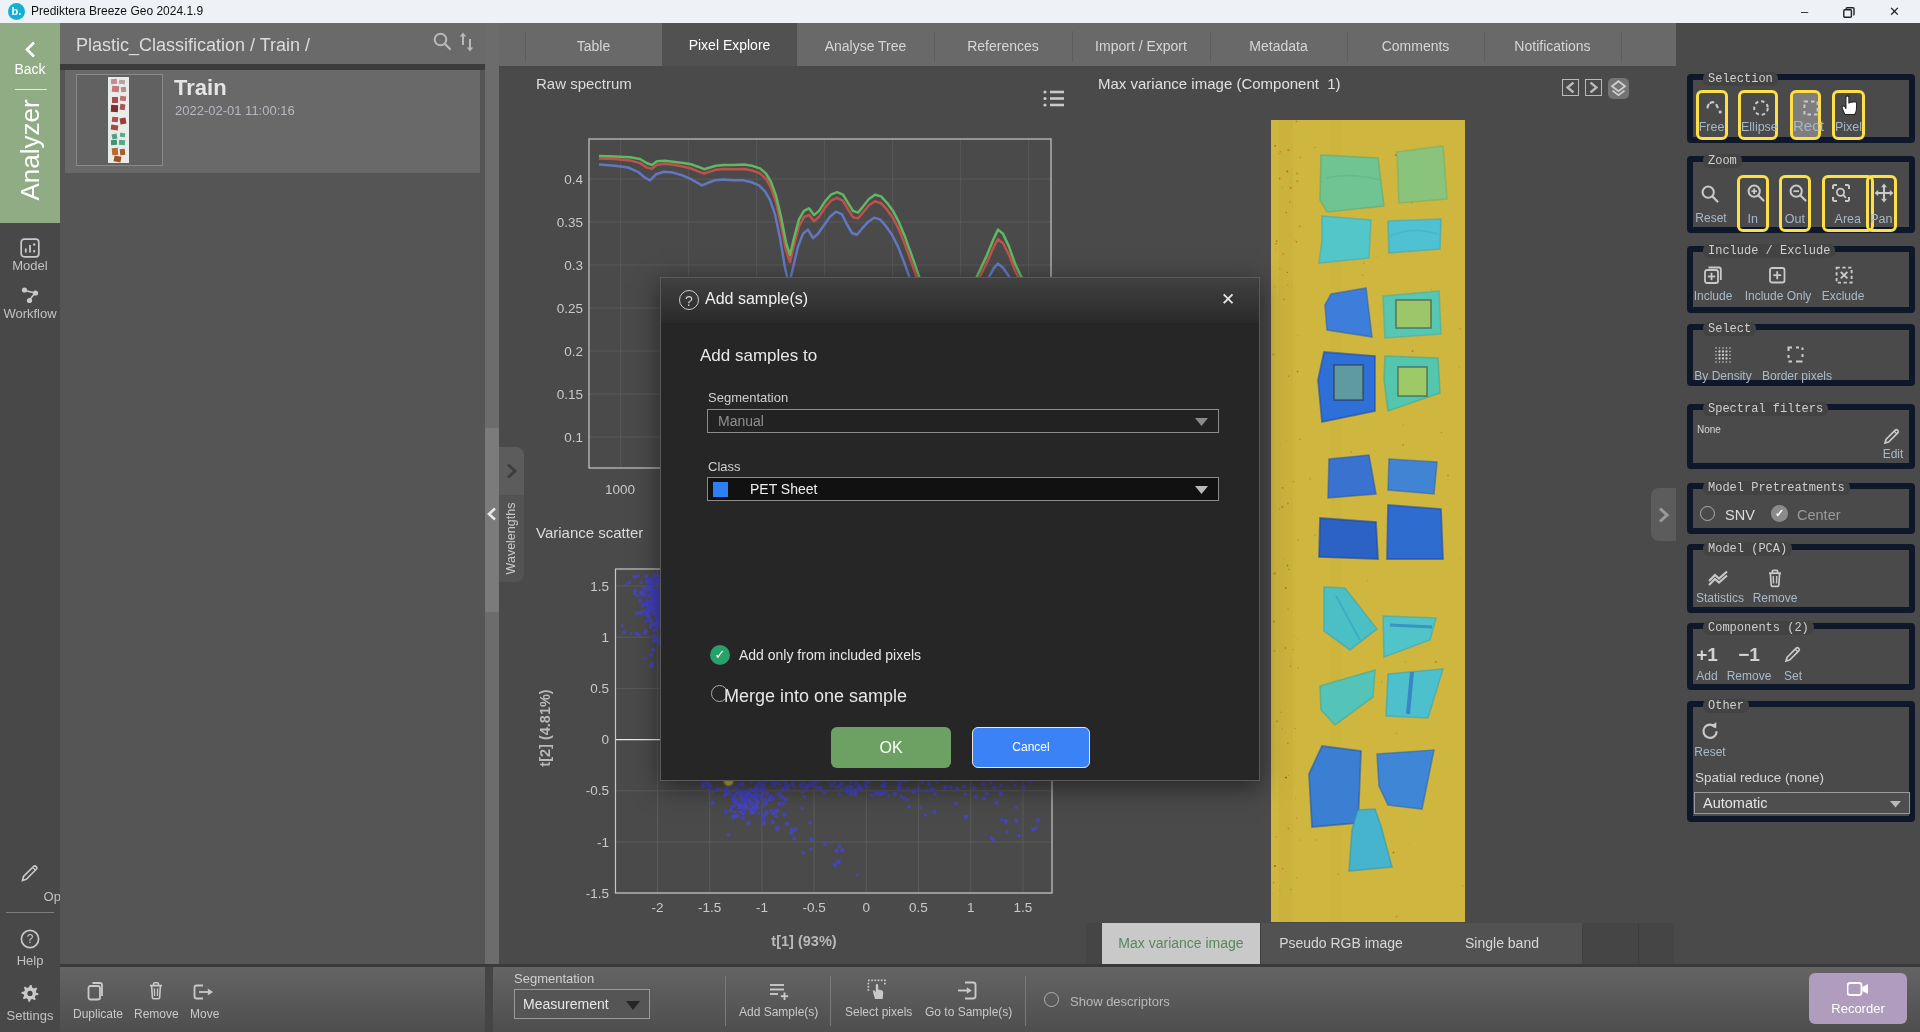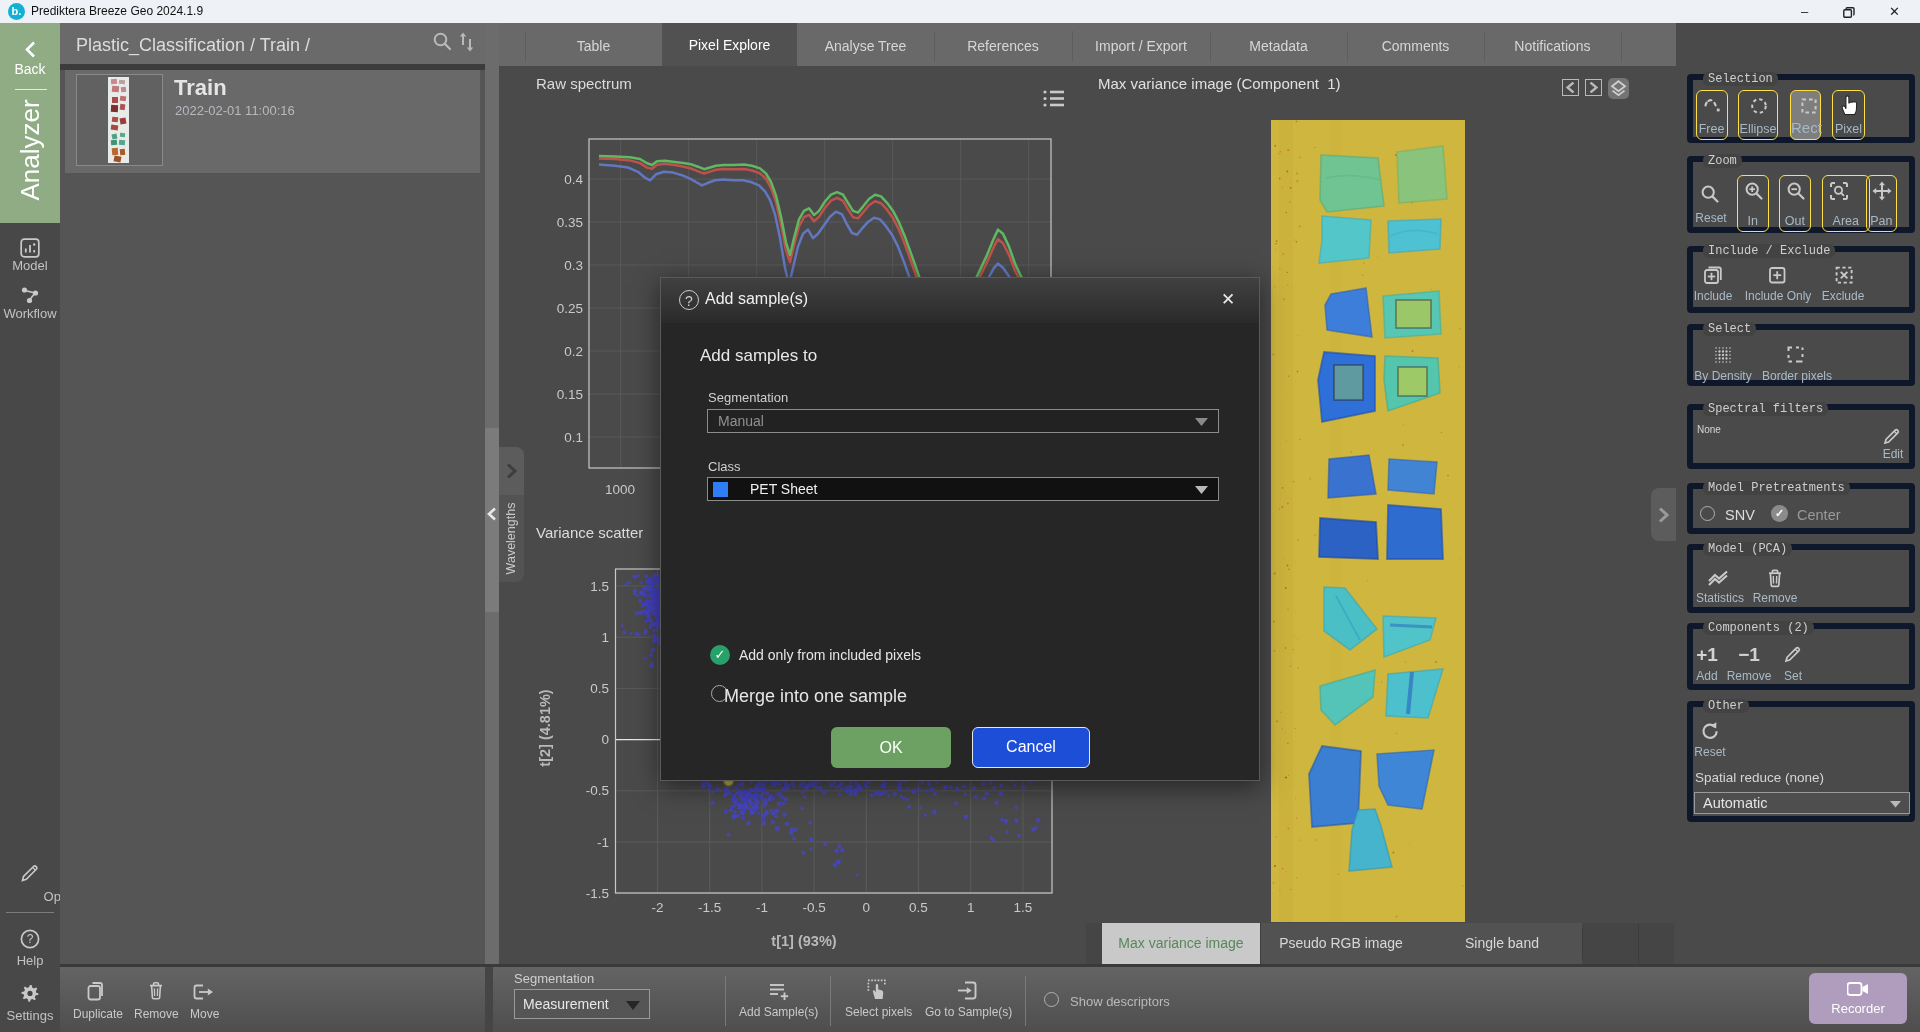--- a/index.html
+++ b/index.html
@@ -35,21 +35,21 @@
 #chartpanel { left:499px; top:66px; width:586px; height:899px; background:#4a4a4a; }
 #imgpanel { left:1090px; top:66px; width:586px; height:899px; background:#4a4a4a; }
 #splitter { left:485px; top:23px; width:14px; height:942px; background:#6c6c6c; }
 #splitthumb { left:0px; top:405px; width:14px; height:184px; background:#7b7b7b; }
 
 
 #rsidebar { left:1676px; top:23px; width:244px; height:944px; background:#4a4a4a; }
 .group { position:absolute; left:11px; width:228px; border:6px solid #0f172a; border-radius:4px;font-family:Liberation Mono, monospace; }
 .group .glabel { position:absolute; top:-8px; left:10px; background:#434343; color:#cfcfcf;
   font-size:12px; padding:0 5px; border-radius:6px; }
-.tbtn { position:absolute; border:1px solid #fde047; border-radius:6px; }
+.tbtn { position:absolute; border:3px solid #fde047; border-radius:6px; }
 .tlabel { position:absolute; font-size:12px; color:#a9bac7; text-align:center; }
 .ilabel { position:absolute; font-size:12px; color:#c9c9c9; text-align:center; }
 
 
 #botbar { left:60px; top:967px; width:1860px; height:65px;
   background:linear-gradient(#646464,#4e4e4e); }
 #bottabs { left:1086px; top:923px; width:588px; height:41px; background:#454545; }
 .btab { top:0; height:41px; font-size:14px; text-align:center; line-height:41px; color:#d8d8d8; background:#525252;}
 
 
@@ -1354,19 +1354,19 @@
   <div class="mlabel abs" style="left:47px;top:181px;">Class</div>
   <div class="mdrop abs" style="top:199px;background:#111;color:#f0f0f0;font-size:14px;line-height:23px;padding-left:42px;">PET Sheet<svg style="position:absolute;right:10px;top:8px;" width="13" height="8" viewBox="0 0 13 8">
           <path d="M0,0 H13 L6.5,8 Z" fill="#b9b9b9"></path>
         </svg></div>
   <div class="abs" style="left:52px;top:204px;width:15px;height:15px;background:#2d7ef7;"></div>
   <div class="abs" style="left:49px;top:367px;width:20px;height:20px;border-radius:50%;background:#28a06a;color:#fff;font-size:13px;text-align:center;line-height:20px;">✓</div>
   <div class="abs" style="left:78px;top:369px;font-size:14px;color:#e6e6e6;">Add only from included pixels</div>
   <div class="abs" style="left:50px;top:407px;width:17px;height:17px;border-radius:50%;border:1.5px solid #aaa;"></div>
   <div class="abs" style="left:63px;top:408px;font-size:18px;color:#e6e6e6;">Merge into one sample</div>
   <div class="abs" style="left:170px;top:449px;width:120px;height:41px;background:#6da163;border-radius:6px;color:#fff;font-size:16px;text-align:center;line-height:41px;">OK</div>
-  <div class="abs" style="left:311px;top:449px;width:118px;height:41px;background:#1d4ed8;border:1.5px solid #e8e8e8;border-radius:6px;color:#fff;font-size:16px;text-align:center;line-height:38px;">Cancel</div>
+  <div class="abs" style="left:311px;top:449px;width:118px;height:41px;background:#3b82f6;border:1.5px solid #e8e8e8;border-radius:6px;color:#fff;font-size:12px;text-align:center;line-height:38px;">Cancel</div>
 </div>
 
 <svg class="abs" style="left:1839px;top:94px;z-index:60;" width="21" height="22" viewBox="0 0 20 21">
       <path d="M5.5,19.5 L3.2,13.8 Q2.4,12 3.8,11.5 Q5,11.1 5.8,12.5 L6.6,14 L6.6,3.4 Q6.6,1.8 8,1.8 Q9.4,1.8 9.4,3.4 L9.4,8.5 L10.2,8.3 Q10.6,7.4 11.6,7.6 L12.4,7.9 Q12.8,7.1 13.8,7.3 L14.6,7.7 Q15.2,7.2 16,7.6 Q16.8,8 16.8,9 L16.6,14.8 Q16.5,16.6 15.8,17.8 L14.9,19.5 Z" fill="#fff" stroke="#222" stroke-width="1"></path>
     </svg>
 </div>
 
 </body></html>

